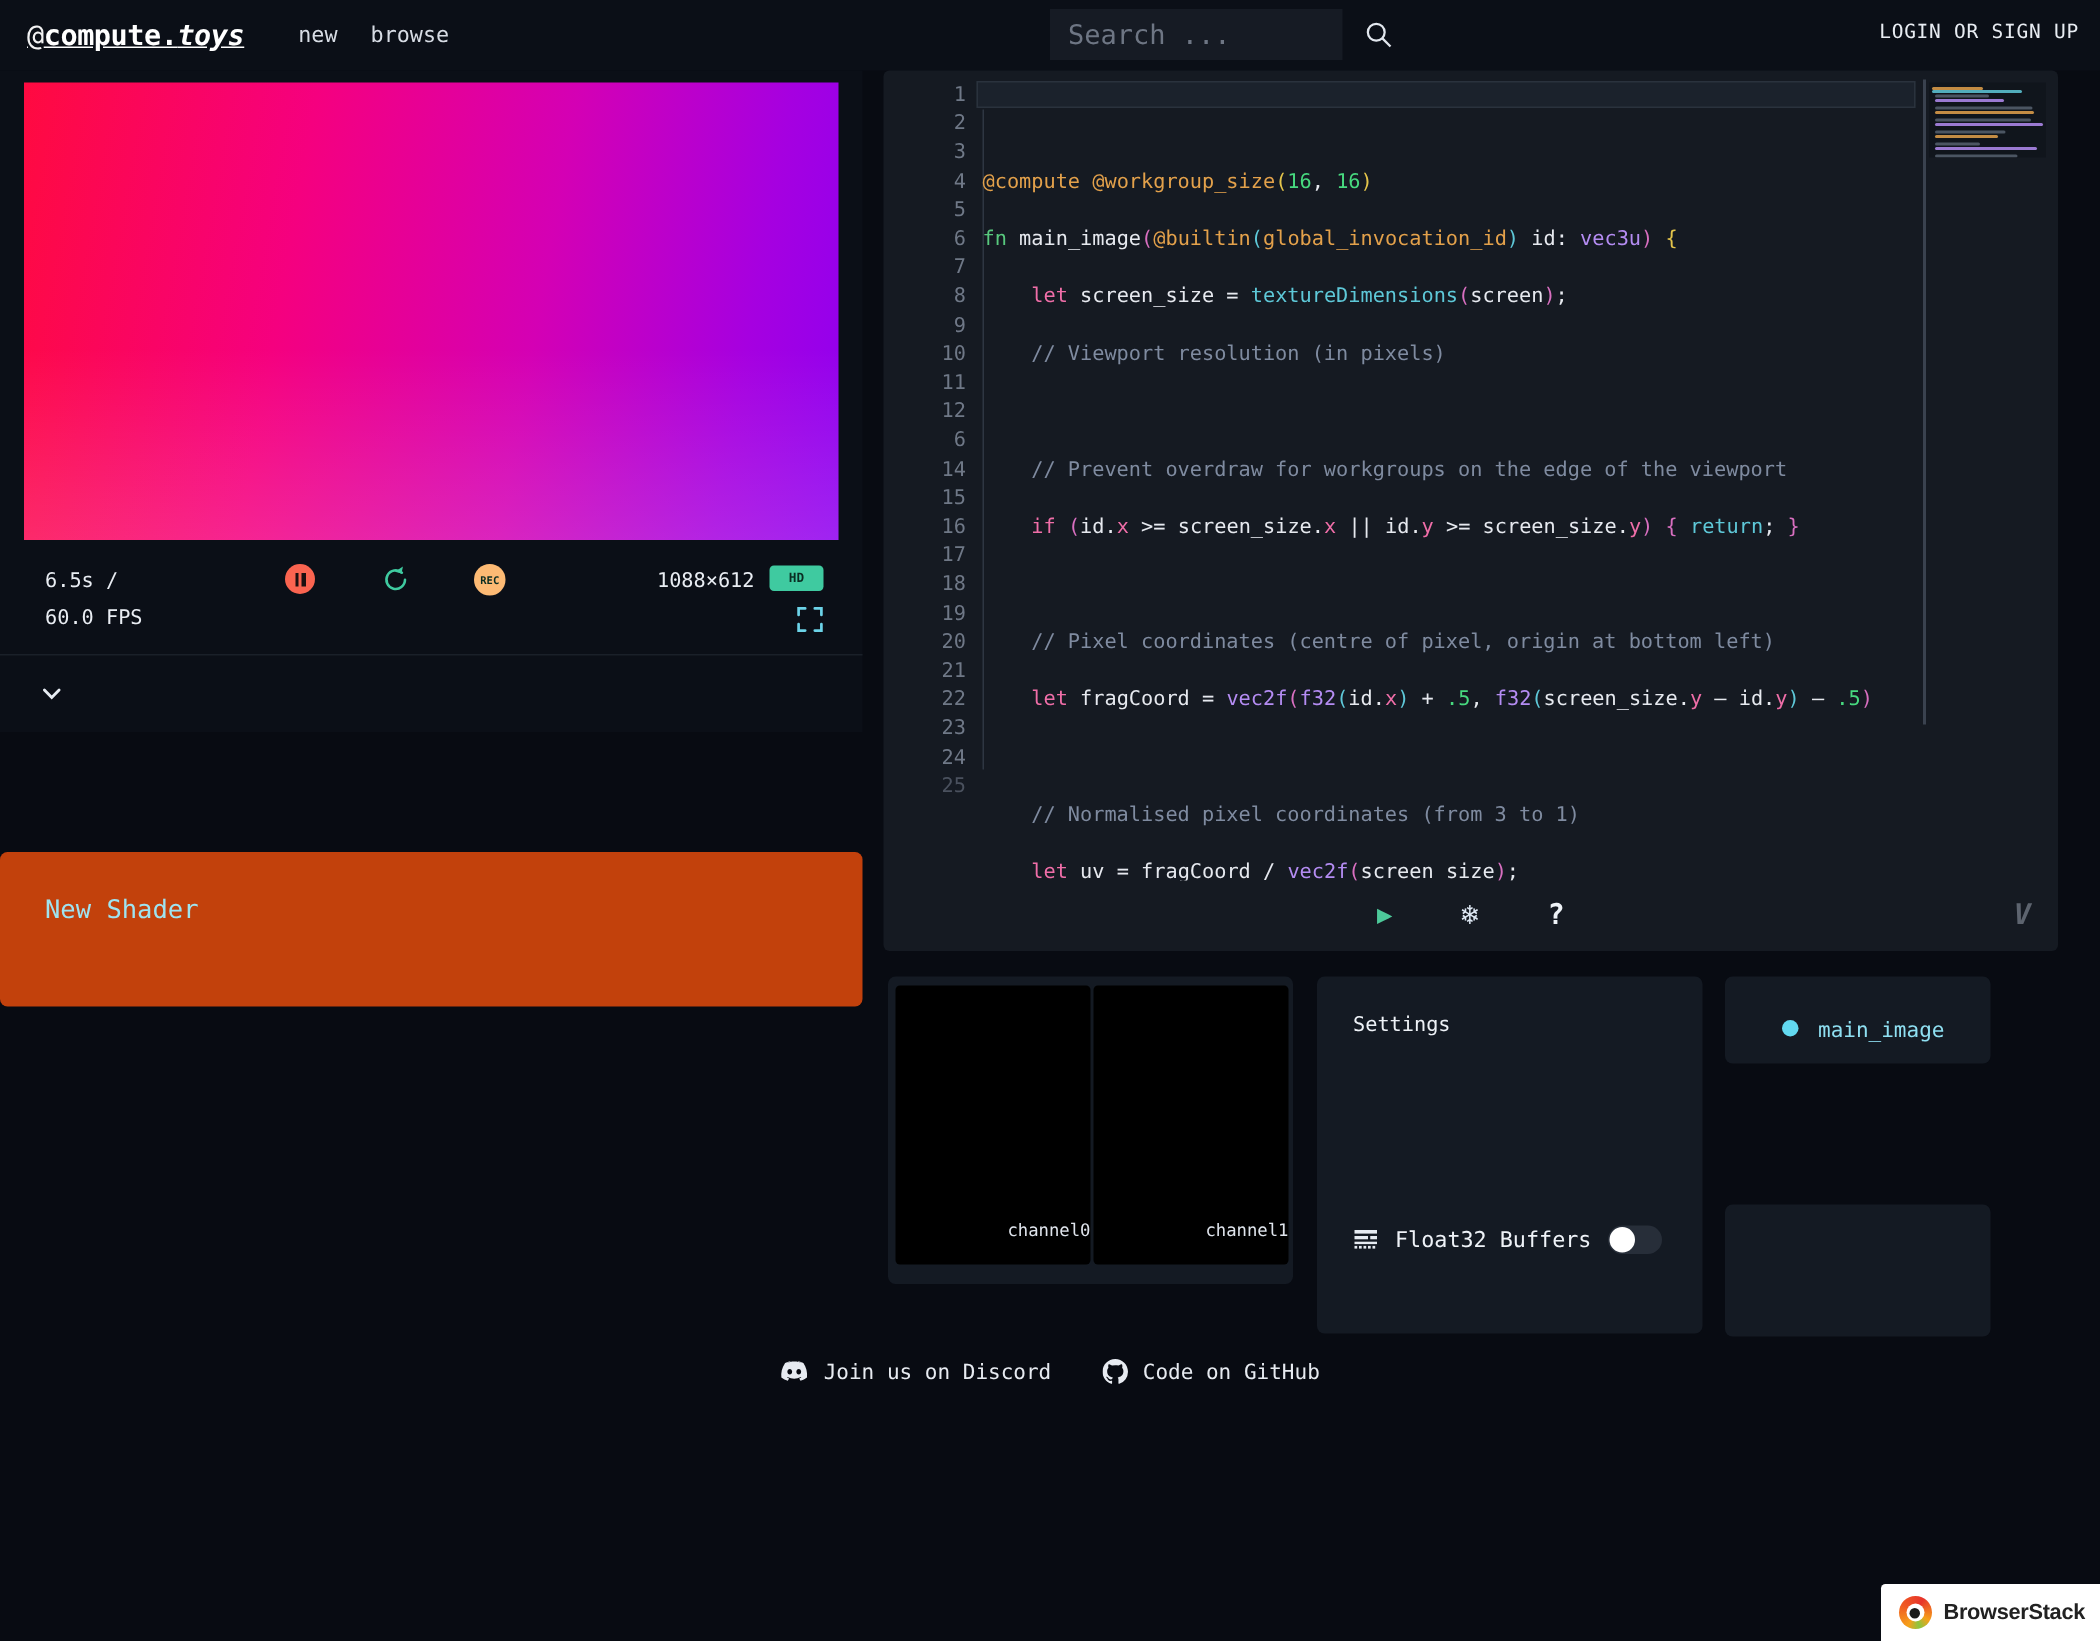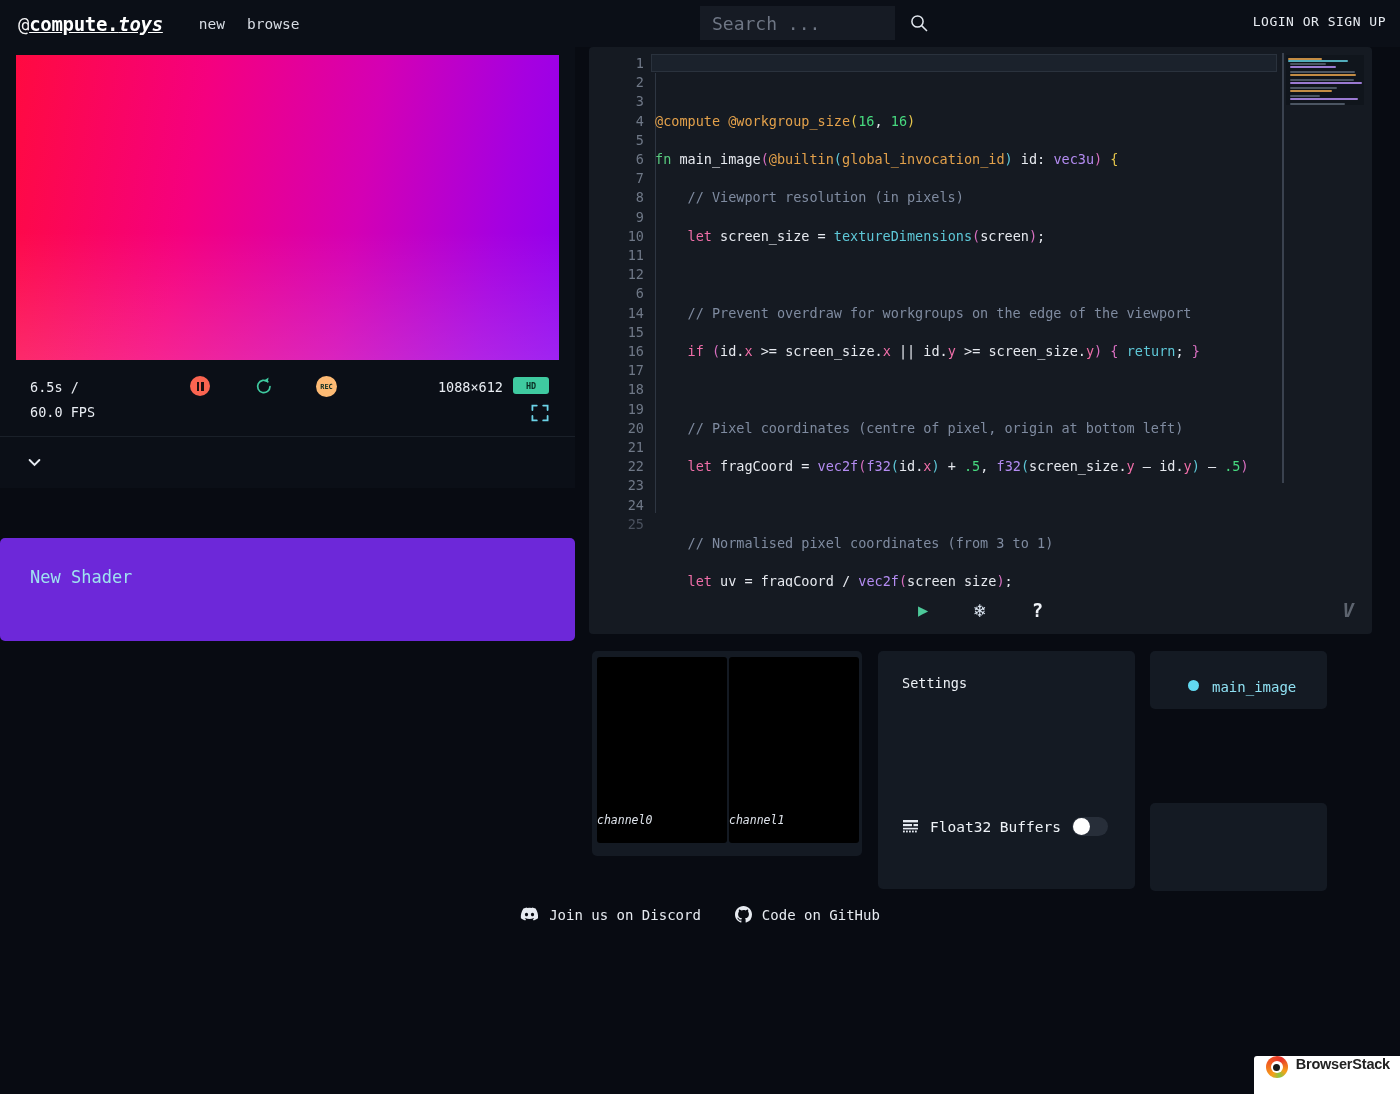--- a/index.html
+++ b/index.html
@@ -82,22 +82,22 @@
   .pb-full { position: absolute; right: 26px; top: 35px; cursor: pointer; }
 
   .uniforms-bar {
     position: absolute; left: 0; top: 389px; width: 575px; height: 52px;
     border-top: 1px solid #1a2029; display: flex; align-items: center;
     padding: 0 26px 0 26px; cursor: pointer;
   }
   .uniforms-bar span { color: #7f8794; font-size: 15px; flex: 1; }
 
   .title-panel {
-    position: absolute; left: 0; top: 491px; width: 575px; height: 103px;
-    background: #6d28d9; border-radius: 5px;
+    position: absolute; left: 0; top: 521px; width: 575px; height: 103px;
+    background: #c2410c; border-radius: 5px;
   }
   .title-panel .shader-title {
     position: absolute; left: 30px; top: 29px;
     color: #9fe3f0; font-size: 17px;
   }
 
   
   .editor-panel {
     position: absolute; left: 589px; top: 47px; width: 783px; height: 587px;
     background: #151a22; border-radius: 4px;
@@ -170,21 +170,21 @@
   }
   .thumb-card { left: 592px; top: 651px; width: 270px; height: 205px; }
   .thumb {
     position: absolute; top: 6px; width: 130px; height: 186px;
     background: #000000; border-radius: 3px;
   }
   .thumb.ch0 { left: 5px; }
   .thumb.ch1 { left: 137px; }
   .thumb-label {
     position: absolute; bottom: 16px; left: 0; width: 100%;
-    text-align: left; color: #dfe4ec; font-size: 11.5px; font-style: italic;
+    text-align: right; color: #dfe4ec; font-size: 11.5px;
   }
   .settings-card { left: 878px; top: 651px; width: 257px; height: 238px; padding-left: 15px; }
   .settings-card .s-title {
     position: absolute; left: 24px; top: 24px; color: #eef2f7; font-size: 13.5px;
   }
   .f32-row { position: absolute; left: 24px; top: 166px; display: flex; align-items: center; gap: 11px; }
   .f32-label { color: #eef2f7; font-size: 14.5px; }
   .toggle {
     width: 36px; height: 19px; border-radius: 10px; background: #272e39;
     position: relative; cursor: pointer;
@@ -209,21 +209,21 @@
     display: flex; justify-content: center; align-items: center; gap: 34px;
   }
   .f-link {
     display: flex; align-items: center; gap: 10px; color: #e7ebf1;
     font-size: 14px; text-decoration: none;
   }
 
   
   .bs-badge {
     position: absolute; right: 0; bottom: 0; height: 38px;
-    background: #ffffff; display: flex; align-items: flex-start; gap: 8px;
+    background: #ffffff; display: flex; align-items: center; gap: 8px;
     padding: 0 10px 0 12px; border-top-left-radius: 3px;
   }
   .bs-eye { width: 22px; height: 22px; border-radius: 50%;
     background: conic-gradient(from 210deg, #f6a01a, #f05a22, #e7342b, #f6a01a 75%, #8bc53f, #f6a01a);
     display: flex; align-items: center; justify-content: center; }
   .bs-eye i { width: 12px; height: 12px; border-radius: 50%; background: #ffffff;
     display:flex; align-items:center; justify-content:center; }
   .bs-eye i b { width: 7px; height: 7px; border-radius: 50%; background: #1a1a1a; display:block;}
   .bs-text { color: #222; font-size: 14.5px; font-weight: 700;
     font-family: "Liberation Sans", sans-serif; letter-spacing: -0.2px; }
@@ -329,22 +329,22 @@
         <div>21</div>
         <div>22</div>
         <div>23</div>
         <div>24</div>
         <div class="dim">25</div>
       </div>
     <div class="code">
 <div class="ln"> </div>
 <div class="ln"><span class="c-attr">@compute</span> <span class="c-attr">@workgroup_size</span><span class="c-par2">(</span><span class="c-num">16</span>, <span class="c-num">16</span><span class="c-par2">)</span></div>
 <div class="ln"><span class="c-def">fn</span> <span class="c-var">main_image</span><span class="c-par">(</span><span class="c-attr">@builtin</span><span class="c-par3">(</span><span class="c-attr">global_invocation_id</span><span class="c-par3">)</span> <span class="c-var">id</span>: <span class="c-type">vec3u</span><span class="c-par">)</span> <span class="c-brace">{</span></div>
+<div class="ln">    <span class="c-kw">let</span> <span class="c-var">screen_size</span> = <span class="c-fn">textureDimensions</span><span class="c-par">(</span><span class="c-var">screen</span><span class="c-par">)</span>;</div>
 <div class="ln">    <span class="c-cmt">// Viewport resolution (in pixels)</span></div>
-<div class="ln">    <span class="c-kw">let</span> <span class="c-var">screen_size</span> = <span class="c-fn">textureDimensions</span><span class="c-par">(</span><span class="c-var">screen</span><span class="c-par">)</span>;</div>
 <div class="ln"> </div>
 <div class="ln">    <span class="c-cmt">// Prevent overdraw for workgroups on the edge of the viewport</span></div>
 <div class="ln">    <span class="c-kw">if</span> <span class="c-par">(</span><span class="c-var">id</span>.<span class="c-prop">x</span> &gt;= <span class="c-var">screen_size</span>.<span class="c-prop">x</span> || <span class="c-var">id</span>.<span class="c-prop">y</span> &gt;= <span class="c-var">screen_size</span>.<span class="c-prop">y</span><span class="c-par">)</span> <span class="c-par">{</span> <span class="c-ctrl">return</span>; <span class="c-par">}</span></div>
 <div class="ln"> </div>
 <div class="ln">    <span class="c-cmt">// Pixel coordinates (centre of pixel, origin at bottom left)</span></div>
 <div class="ln">    <span class="c-kw">let</span> <span class="c-var">fragCoord</span> = <span class="c-type">vec2f</span><span class="c-par">(</span><span class="c-type">f32</span><span class="c-par3">(</span><span class="c-var">id</span>.<span class="c-prop">x</span><span class="c-par3">)</span> + <span class="c-num">.5</span>, <span class="c-type">f32</span><span class="c-par3">(</span><span class="c-var">screen_size</span>.<span class="c-prop">y</span> – <span class="c-var">id</span>.<span class="c-prop">y</span><span class="c-par3">)</span> – <span class="c-num">.5</span><span class="c-par">)</span></div>
 <div class="ln"> </div>
 <div class="ln">    <span class="c-cmt">// Normalised pixel coordinates (from 3 to 1)</span></div>
 <div class="ln">    <span class="c-kw">let</span> <span class="c-var">uv</span> = <span class="c-var">fragCoord</span> / <span class="c-type">vec2f</span><span class="c-par">(</span><span class="c-var">screen_size</span><span class="c-par">)</span>;</div>
 

